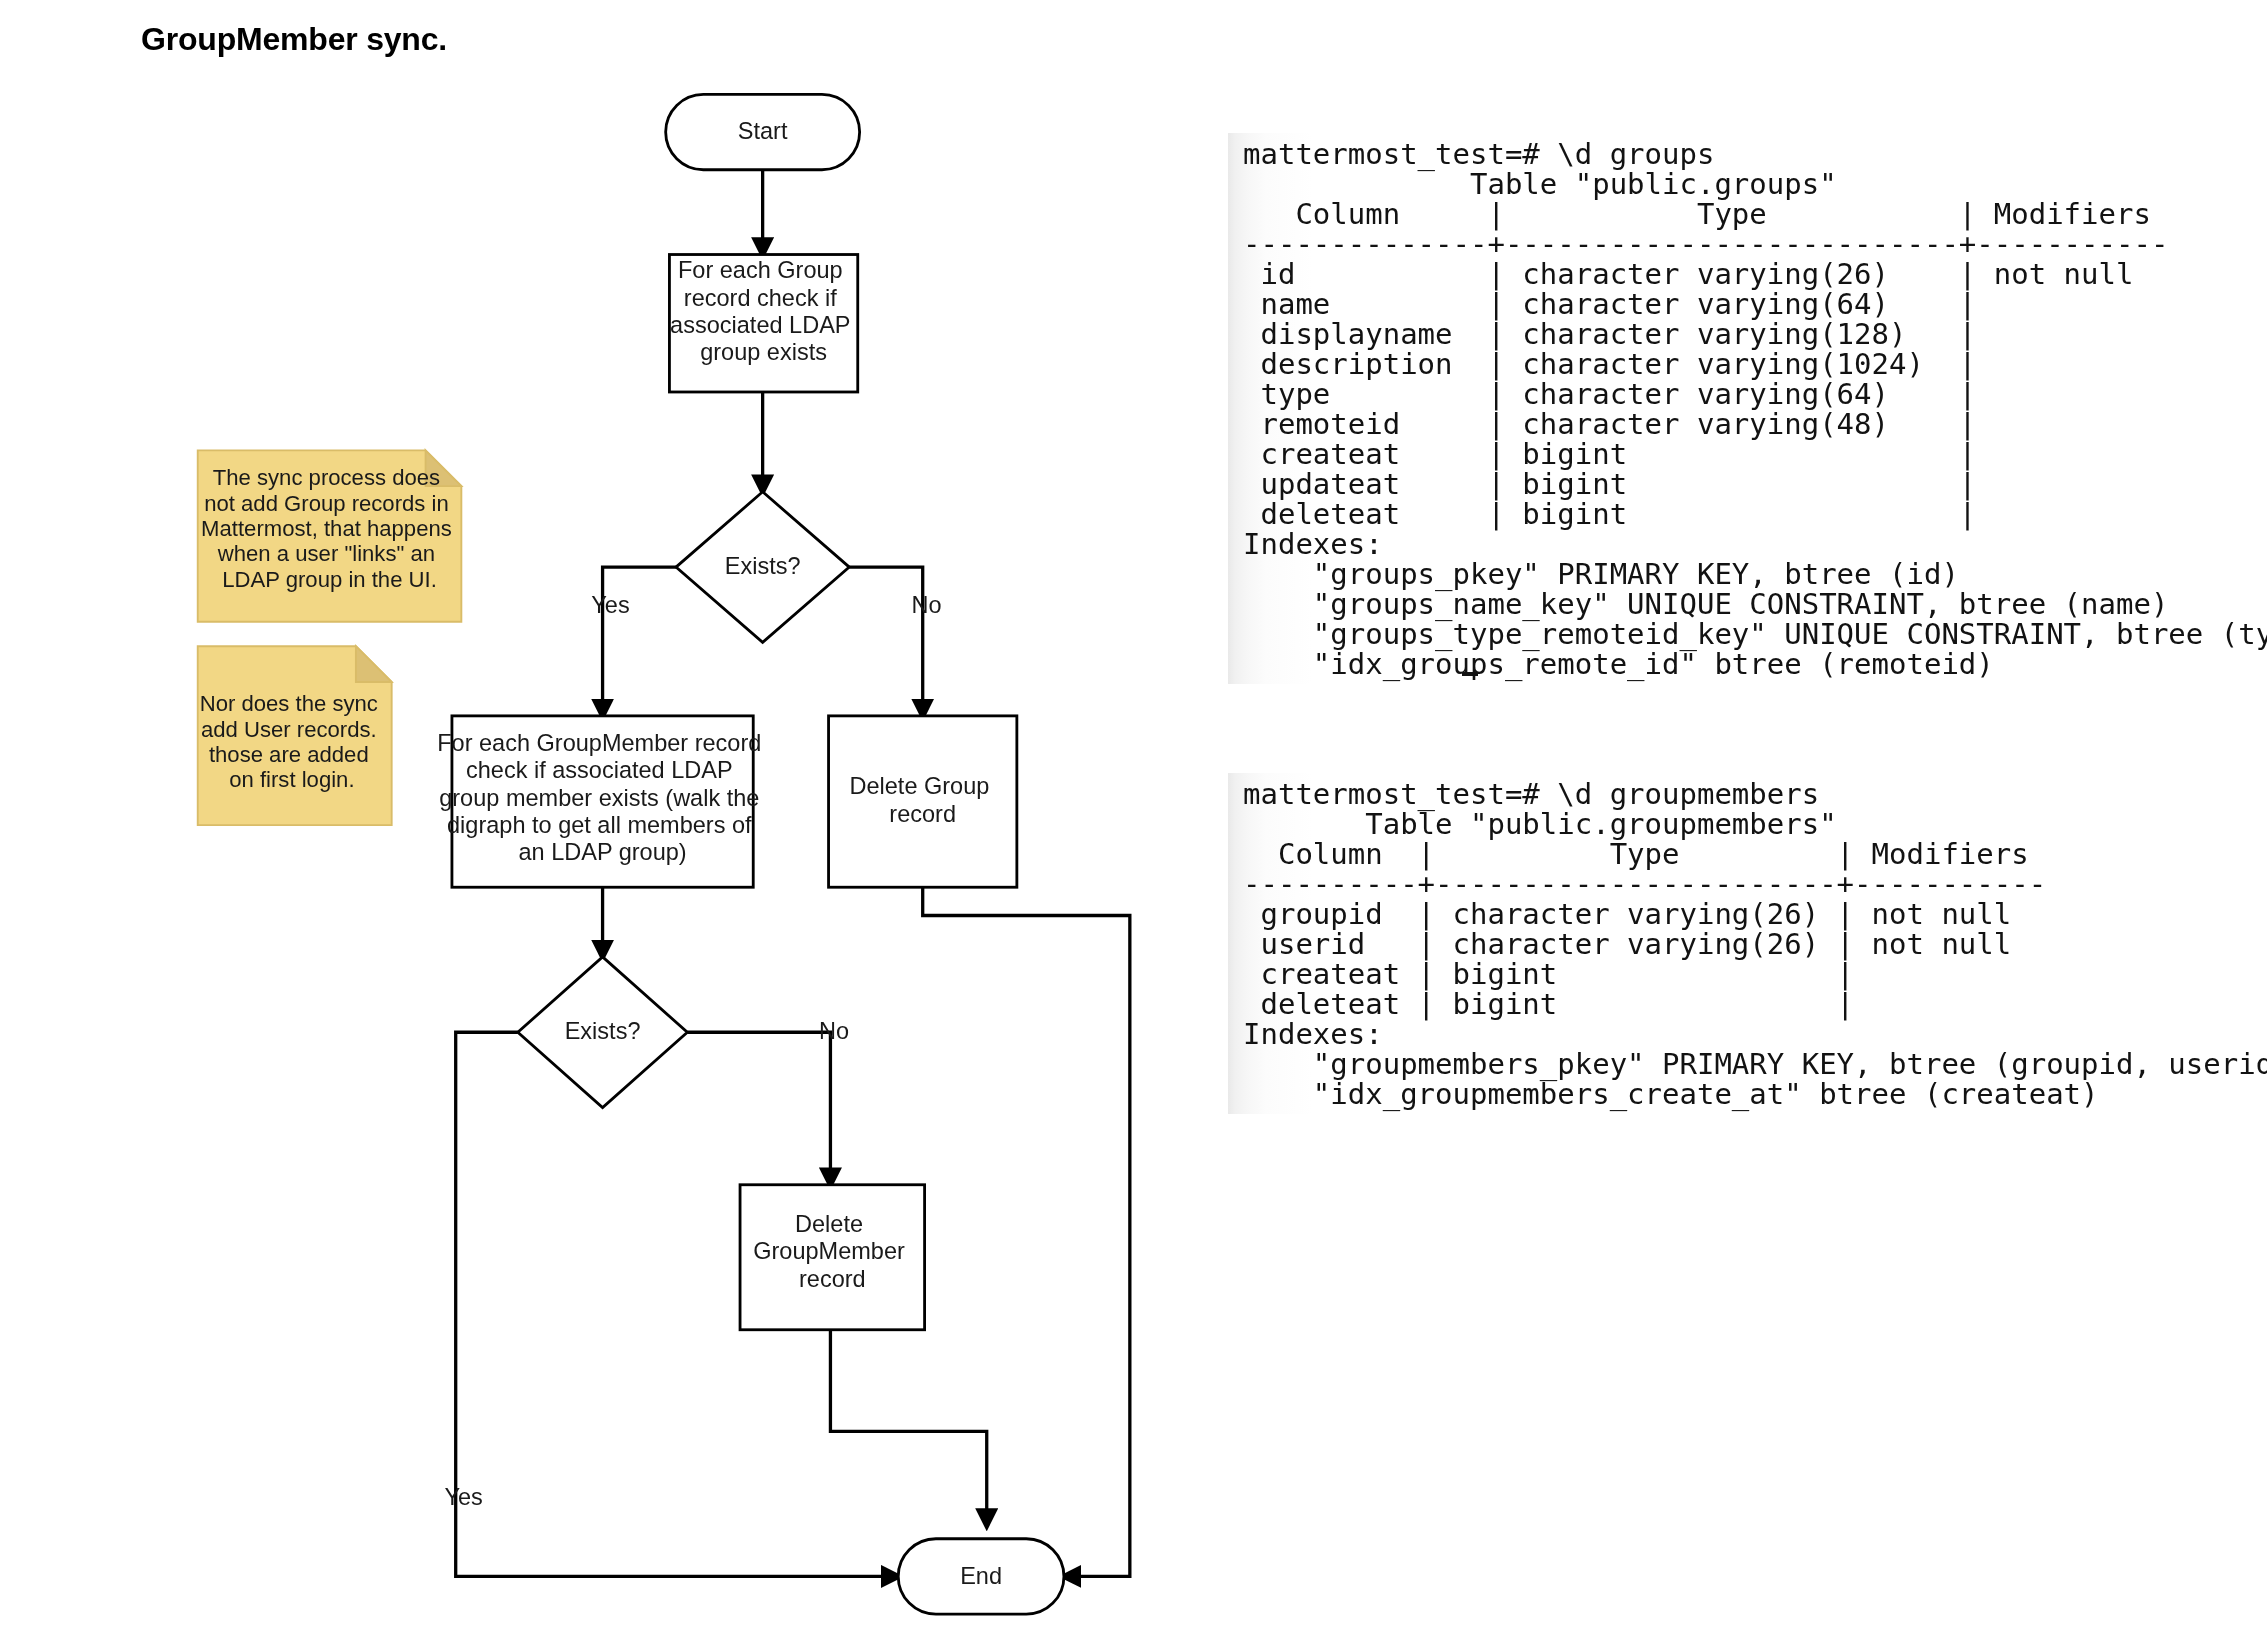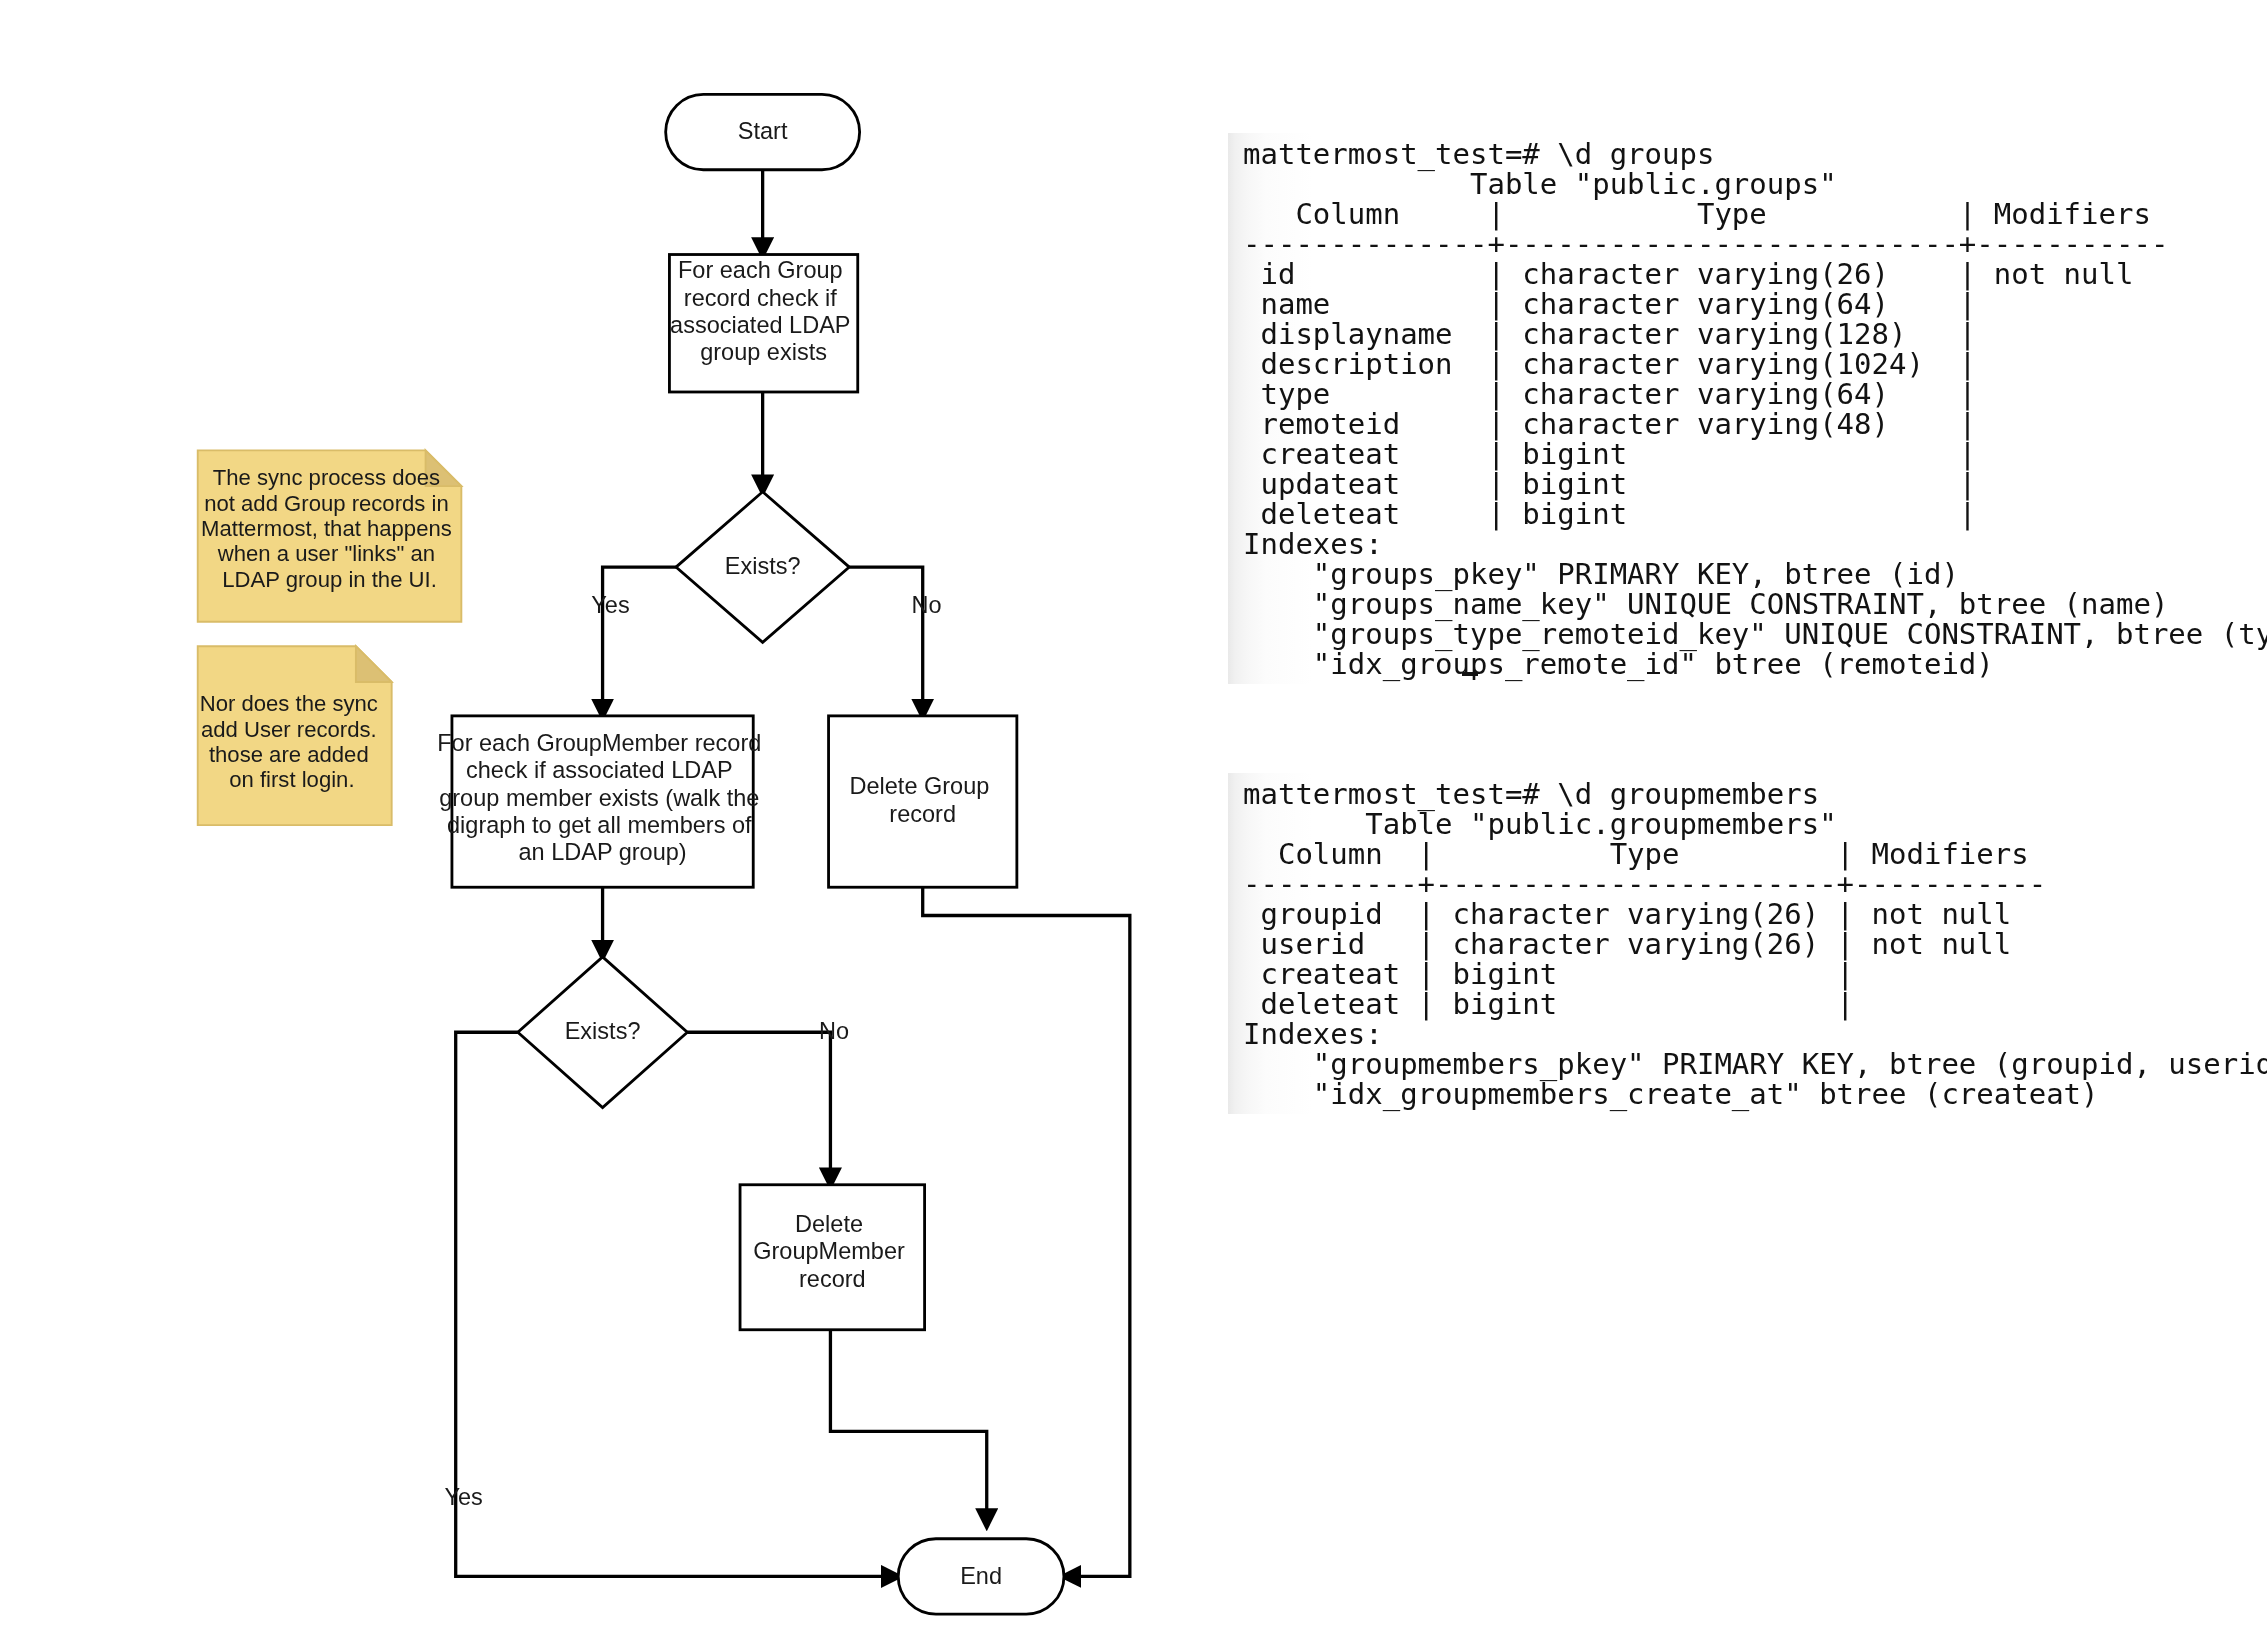--- a/index.html
+++ b/index.html
@@ -103,20 +103,21 @@
     top: 672px;
     width: 16px;
     height: 3.8px;
     background: #121212;
   }
 </style>
 </head>
 <body>
 
 <div id="diagram-title">
+  <div>GroupMember sync.</div>
 </div>
 
 <svg id="flowchart" viewBox="0 0 1300 1738">
   <defs>
     <marker id="arrow" viewBox="0 0 12 12" refX="9" refY="6" markerWidth="7" markerHeight="7" orient="auto-start-reverse">
       <path d="M 0 0 L 12 6 L 0 12 z" fill="#000000"></path>
     </marker>
   </defs>
 
   <path class="edge" d="M 810 180 L 810 270" marker-end="url(#arrow)"></path>

